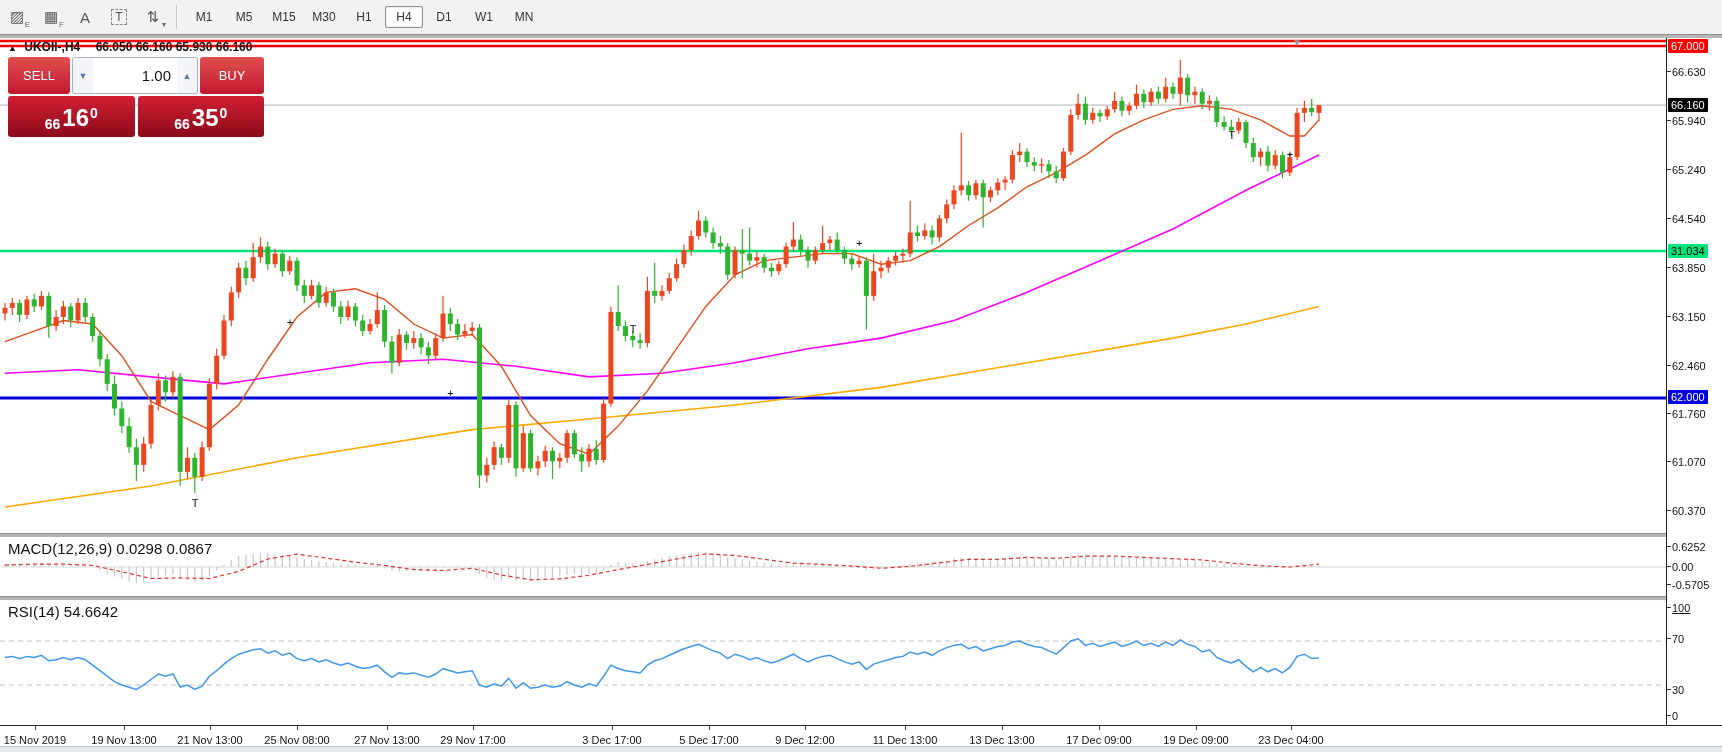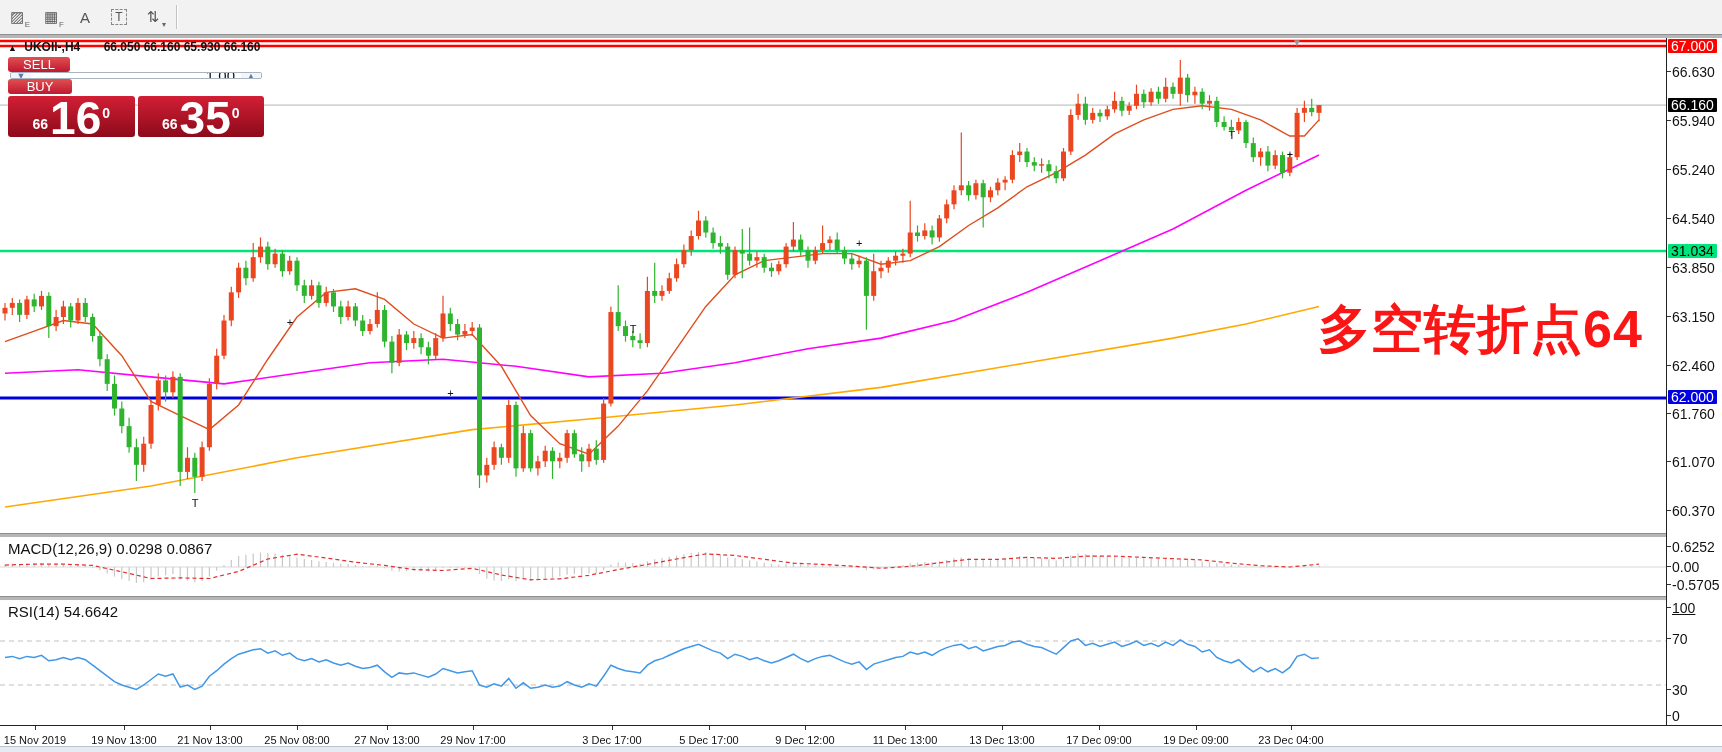--- a/index.html
+++ b/index.html
@@ -11,46 +11,46 @@
   .tb-icon{width:30px;height:26px;margin:0 2px;display:flex;align-items:center;justify-content:center;
            color:#555;font-size:15px;position:relative;cursor:pointer;}
   .tb-icon .sub{position:absolute;right:2px;bottom:1px;font-size:8px;color:#666;}
   .tb-icon.boxed span.g{border:1px dashed #888;padding:0 3px;font-size:12px;}
   .tb-sep{width:1px;height:24px;background:#c2c2c2;margin:0 6px;border-right:1px solid #fff;}
   .tf-btn{min-width:26px;padding:3px 5px;margin:0 1px;font-size:12px;color:#333;text-align:center;
           border:1px solid transparent;border-radius:2px;cursor:pointer;}
   .tf-btn.active{background:#fdfdfd;border:1px solid #8f8f8f;box-shadow:inset 0 0 2px #ccc;}
   .sep{position:absolute;left:0;width:1722px;height:3px;background:#b6b6b6;border-top:1px solid #8f8f8f;border-bottom:1px solid #fdfdfd;}
   .paxis{position:absolute;left:1666px;top:38px;width:56px;height:707px;background:#fff;border-left:1px solid #222;}
-  .paxis .lbl{position:absolute;left:5px;font-size:14px;color:#111;white-space:nowrap;line-height:14px;}
+  .paxis .lbl{position:absolute;left:5px;font-size:11px;color:#111;white-space:nowrap;line-height:14px;}
   .paxis .lbl::before{content:"";position:absolute;left:-5px;top:6px;width:4px;height:1px;background:#333;}
   .paxis .badge{padding:0 3px;left:1px;border-radius:1px;}
   .paxis .badge::before{display:none;}
   .taxis{position:absolute;left:0;top:725px;width:1722px;height:21px;background:#fff;border-top:1px solid #222;}
   .taxis .tlbl{position:absolute;top:8px;transform:translateX(-50%);font-size:11px;color:#111;white-space:nowrap;}
   .taxis .tick{position:absolute;top:0;width:1px;height:4px;background:#333;}
   .bottomstrip{position:absolute;left:0;top:746px;width:1722px;height:6px;background:#e6ebf2;border-top:1px solid #b9c3d0;}
   
   .sym-title{position:absolute;left:8px;top:40px;font-size:12px;font-weight:bold;color:#111;}
   .sym-title .tri{font-size:9px;margin-right:4px;}
   
   .trade{position:absolute;left:8px;top:57px;width:256px;}
-  .trade-row{display:flex;height:37px;flex-direction:column;}
+  .trade-row{display:flex;height:37px;}
   .btn-sell,.btn-buy{width:62px;background:linear-gradient(#e05050,#c01830);color:#fff;font-size:13px;
        display:flex;align-items:center;justify-content:center;border-radius:3px;cursor:pointer;}
   .btn-buy{width:64px;}
   .spin{flex:1;display:flex;margin:0 2px;border:1px solid #a8b4c0;border-radius:2px;background:#fff;overflow:hidden;}
   .spin .arrow{width:20px;display:flex;align-items:center;justify-content:center;background:#f3f5f8;color:#5a7aaa;font-size:9px;cursor:pointer;}
   .spin .val{flex:1;text-align:right;padding-right:6px;font-size:15px;color:#111;display:flex;align-items:center;justify-content:flex-end;}
   .price-row{display:flex;margin-top:2px;height:41px;}
   .bigprice{flex:1;background:linear-gradient(#d21f35,#8c0a1a);color:#fff;border-radius:3px;
             display:flex;align-items:flex-end;justify-content:center;padding-bottom:2px;cursor:pointer;}
   .bigprice:first-child{margin-right:3px;}
   .bp-small{font-size:14px;font-weight:bold;margin:0 2px 3px 0;}
-  .bp-big{font-size:46px;font-weight:bold;line-height:34px;}
+  .bp-big{font-size:24px;font-weight:bold;line-height:34px;}
   .bp-sup{font-size:14px;font-weight:bold;margin:0 0 14px 1px;}
   
   .ind-label{position:absolute;font-size:15px;color:#111;}
   
   .annotation{position:absolute;left:1318px;top:295px;font-size:52px;font-weight:bold;color:#fb1616;
               letter-spacing:1px;white-space:nowrap;font-family:"Liberation Sans",sans-serif;}
   .shift-tri{position:absolute;left:1286px;top:37px;color:#9a9a9a;font-size:10px;}
   svg{position:absolute;left:0;}
 </style>
 </head>
@@ -73,20 +73,31 @@
         </div>
         <div class="tb-icon boxed">
           <span class="g">T</span>
         </div>
         <div class="tb-icon">
           <span class="g">⇅</span>
           <span class="sub">▾</span>
         </div>
       </div>
     <div class="tb-sep"></div>
+    <div id="tb-tfs" style="display: flex;">
+        <div class="tf-btn">M1</div>
+        <div class="tf-btn">M5</div>
+        <div class="tf-btn">M15</div>
+        <div class="tf-btn">M30</div>
+        <div class="tf-btn">H1</div>
+        <div class="tf-btn active">H4</div>
+        <div class="tf-btn">D1</div>
+        <div class="tf-btn">W1</div>
+        <div class="tf-btn">MN</div>
+      </div>
   </div>
 
   <svg id="main-svg" style="top:38px" width="1666" height="495">
       <line x1="0" x2="1666" y1="3.0240000000001572" y2="3.0240000000001572" stroke="#ff0000" stroke-width="2.5"></line>
       <line x1="0" x2="1666" y1="7.951999999999678" y2="7.951999999999678" stroke="#ff0000" stroke-width="2.5"></line>
       <line x1="0" x2="1666" y1="212.95680000000013" y2="212.95680000000013" stroke="#00e579" stroke-width="2.5"></line>
       <line x1="0" x2="1666" y1="359.9519999999997" y2="359.9519999999997" stroke="#0000dd" stroke-width="3"></line>
       <line x1="0" x2="1666" y1="67.08799999999992" y2="67.08799999999992" stroke="#b4b4b4" stroke-width="1"></line>
       <polyline points="5,469.0719999999995 151,447.9519999999997 297,419.7919999999998 472.2,391.6319999999999 589,381.0719999999995 735,366.9919999999998 881,349.3919999999998 1027,324.7519999999997 1173,300.1119999999996 1246,286.0319999999999 1319,268.4319999999999" fill="none" stroke="#ffa800" stroke-width="1.6"></polyline>
       <polyline points="5,335.3119999999996 78,331.7919999999998 151,338.8319999999999 224,345.8719999999995 297,335.3119999999996 370,324.7519999999997 443,321.2319999999999 516,328.2719999999995 589,338.8319999999999 662,335.3119999999996 735,324.7519999999997 808,310.6719999999995 881,300.1119999999996 954,282.5119999999996 1027,254.3519999999997 1100,222.67199999999946 1173,190.99199999999928 1246,152.27199999999948 1319,117.07199999999949" fill="none" stroke="#ff00ff" stroke-width="1.6"></polyline>
@@ -710,21 +721,21 @@
       <div class="tick" style="left: 1196px;"></div>
       <div class="tlbl" style="left: 1196px;">19 Dec 09:00</div>
       <div class="tick" style="left: 1291px;"></div>
       <div class="tlbl" style="left: 1291px;">23 Dec 04:00</div>
     </div>
   <div class="bottomstrip"></div>
 
   <div class="sym-title">
     <span class="tri">▲</span>
     <span>UKOIl-,H4</span>
-    <span style="margin-left:20px;font-weight:bold">66.050 66.160 65.930 66.160</span>
+    <span style="margin-left:12px;font-weight:bold">66.050 66.160 65.930 66.160</span>
   </div>
 
   <div class="trade">
     <div class="trade-row">
       <div class="btn-sell">SELL</div>
       <div class="spin">
         <div class="arrow">▼</div>
         <div class="val">1.00</div>
         <div class="arrow">▲</div>
       </div>
@@ -740,16 +751,15 @@
         <span class="bp-small">66</span>
         <span class="bp-big">35</span>
         <span class="bp-sup">0</span>
       </div>
     </div>
   </div>
 
   <div class="ind-label" style="left:8px;top:540px">MACD(12,26,9) 0.0298 0.0867</div>
   <div class="ind-label" style="left:8px;top:603px">RSI(14) 54.6642</div>
 
-  <div class="annotation">多空转折点64</div>
 
   <div class="shift-tri" style="left: 1292px;">▼</div>
 </div>
 
 </body></html>

